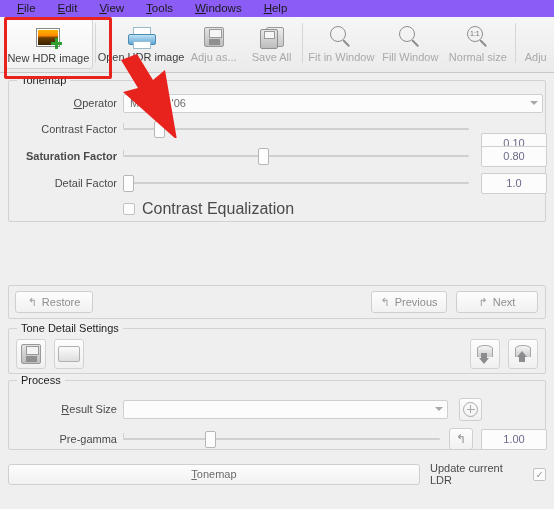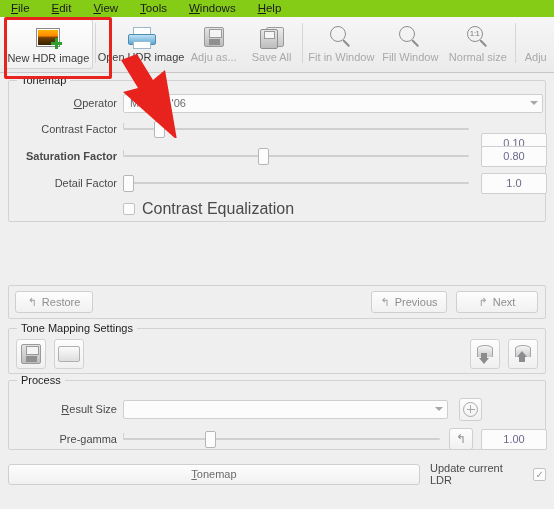--- a/index.html
+++ b/index.html
@@ -6,21 +6,21 @@
   body{
     width:554px;height:509px;overflow:hidden;
     background:#efeff0;
     font-family:"Liberation Sans", sans-serif;
     font-size:11px;color:#4a4a4a;
     -webkit-font-smoothing:antialiased;
   }
   .app{position:relative;width:554px;height:509px;}
 
   
-  .menubar{height:17px;background:#84cc16;display:flex;align-items:center;padding-left:0;}
+  .menubar{height:17px;background:#8b5cf6;display:flex;align-items:center;padding-left:6px;}
   .menu-item{padding:0 11px;font-size:11.5px;color:#1b1b1b;line-height:17px;cursor:default;}
   .menu-item u{text-decoration:underline;}
 
   
   .toolbar{height:55px;background:linear-gradient(#f6f6f7,#ebebec);
            border-bottom:1px solid #c8c8cb;display:flex;align-items:flex-start;
            padding-left:4px;position:relative;}
   .tbtn{width:93px;height:50px;margin-top:2px;display:flex;flex-direction:column;
         align-items:center;justify-content:flex-start;padding-top:4px;box-sizing:border-box;}
   .tbtn.framed{border:1px solid #d3d3d6;border-radius:3px;background:linear-gradient(#fdfdfd,#f2f2f3);}
@@ -261,21 +261,21 @@
       <span class="arr">↰</span>
       <span>Previous</span>
     </div>
     <div class="btn" style="position:absolute;right:7px;top:5px;width:82px;">
       <span class="arr">↱</span>
       <span>Next</span>
     </div>
   </div>
 
   <div class="group" style="left:8px;top:328px;width:538px;height:46px;">
-    <div class="legend">Tone Mapping Settings</div>
+    <div class="legend">Tone Detail Settings</div>
 
     <div class="iconbtn" style="position:absolute;left:7px;top:10px;">
       <div class="ic-floppy"></div>
     </div>
     <div class="iconbtn" style="position:absolute;left:45px;top:10px;">
       <div style="width:20px;height:14px;border:1px solid #b0b0b3;border-radius:2px;background:linear-gradient(#fbfbfb,#dedede);"></div>
     </div>
 
     <div class="iconbtn" style="position:absolute;right:45px;top:10px;">
       <div style="position:relative;width:20px;height:20px;">

